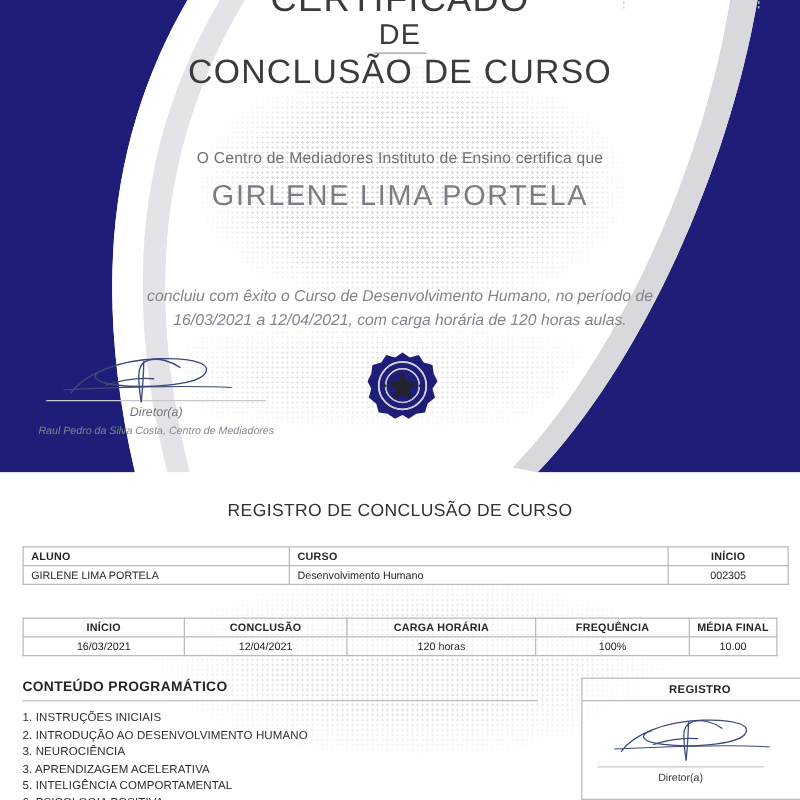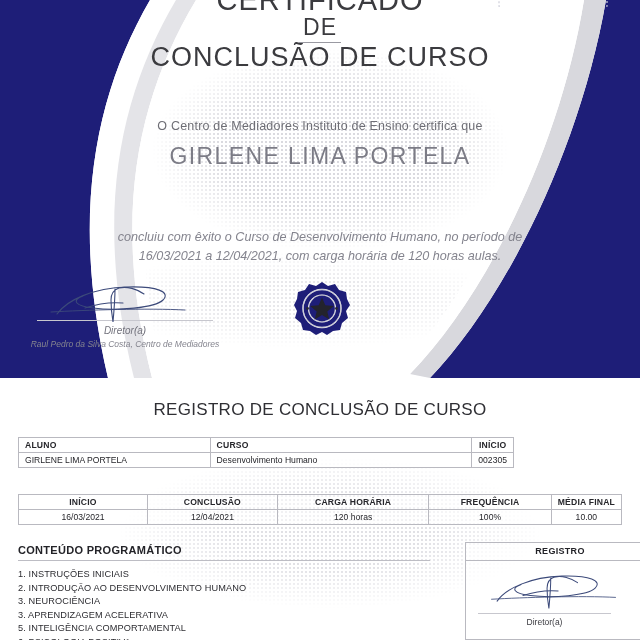--- a/index.html
+++ b/index.html
@@ -132,42 +132,42 @@
     background-image: radial-gradient(#dedee3 0.9px, transparent 1px);
     background-size: 4px 4px;
     -webkit-mask-image: radial-gradient(ellipse 250px 90px at 330px 150px, #000 0%, #000 40%, transparent 85%);
     mask-image: radial-gradient(ellipse 250px 90px at 330px 150px, #000 0%, #000 40%, transparent 85%);
     opacity: .9;
     pointer-events: none;
   }
   #registry-title {
     position: absolute; left: 0; top: 18px; width: 640px;
     text-align: center;
-    font-size: 17px;
+    font-size: 14px;
     color: #2f2f34;
     letter-spacing: .3px;
   }
 
   table.reg-table {
     position: absolute;
     border-collapse: collapse;
     background: rgba(255,255,255,0.55);
   }
   table.reg-table td {
     border: 1px solid #b9b9c0;
     font-size: 8.6px;
     color: #26262b;
     height: 14px;
     padding: 0 6px;
     white-space: nowrap;
   }
   td.hdr { font-weight: 700; letter-spacing: .2px; }
   td.ctr { text-align: center; }
 
-  #table-main { left: 18px; top: 55px; width: 496px; padding-left: 16px; }
+  #table-main { left: 18px; top: 55px; width: 613px; padding-left: 16px; }
   #table-dates { left: 18px; top: 112px; width: 604px; padding-left: 36px; }
 
   
   #content-block {
     position: absolute;
     left: 18px; top: 162px; width: 420px;
   }
   #content-heading {
     font-size: 11px;
     font-weight: 700;

